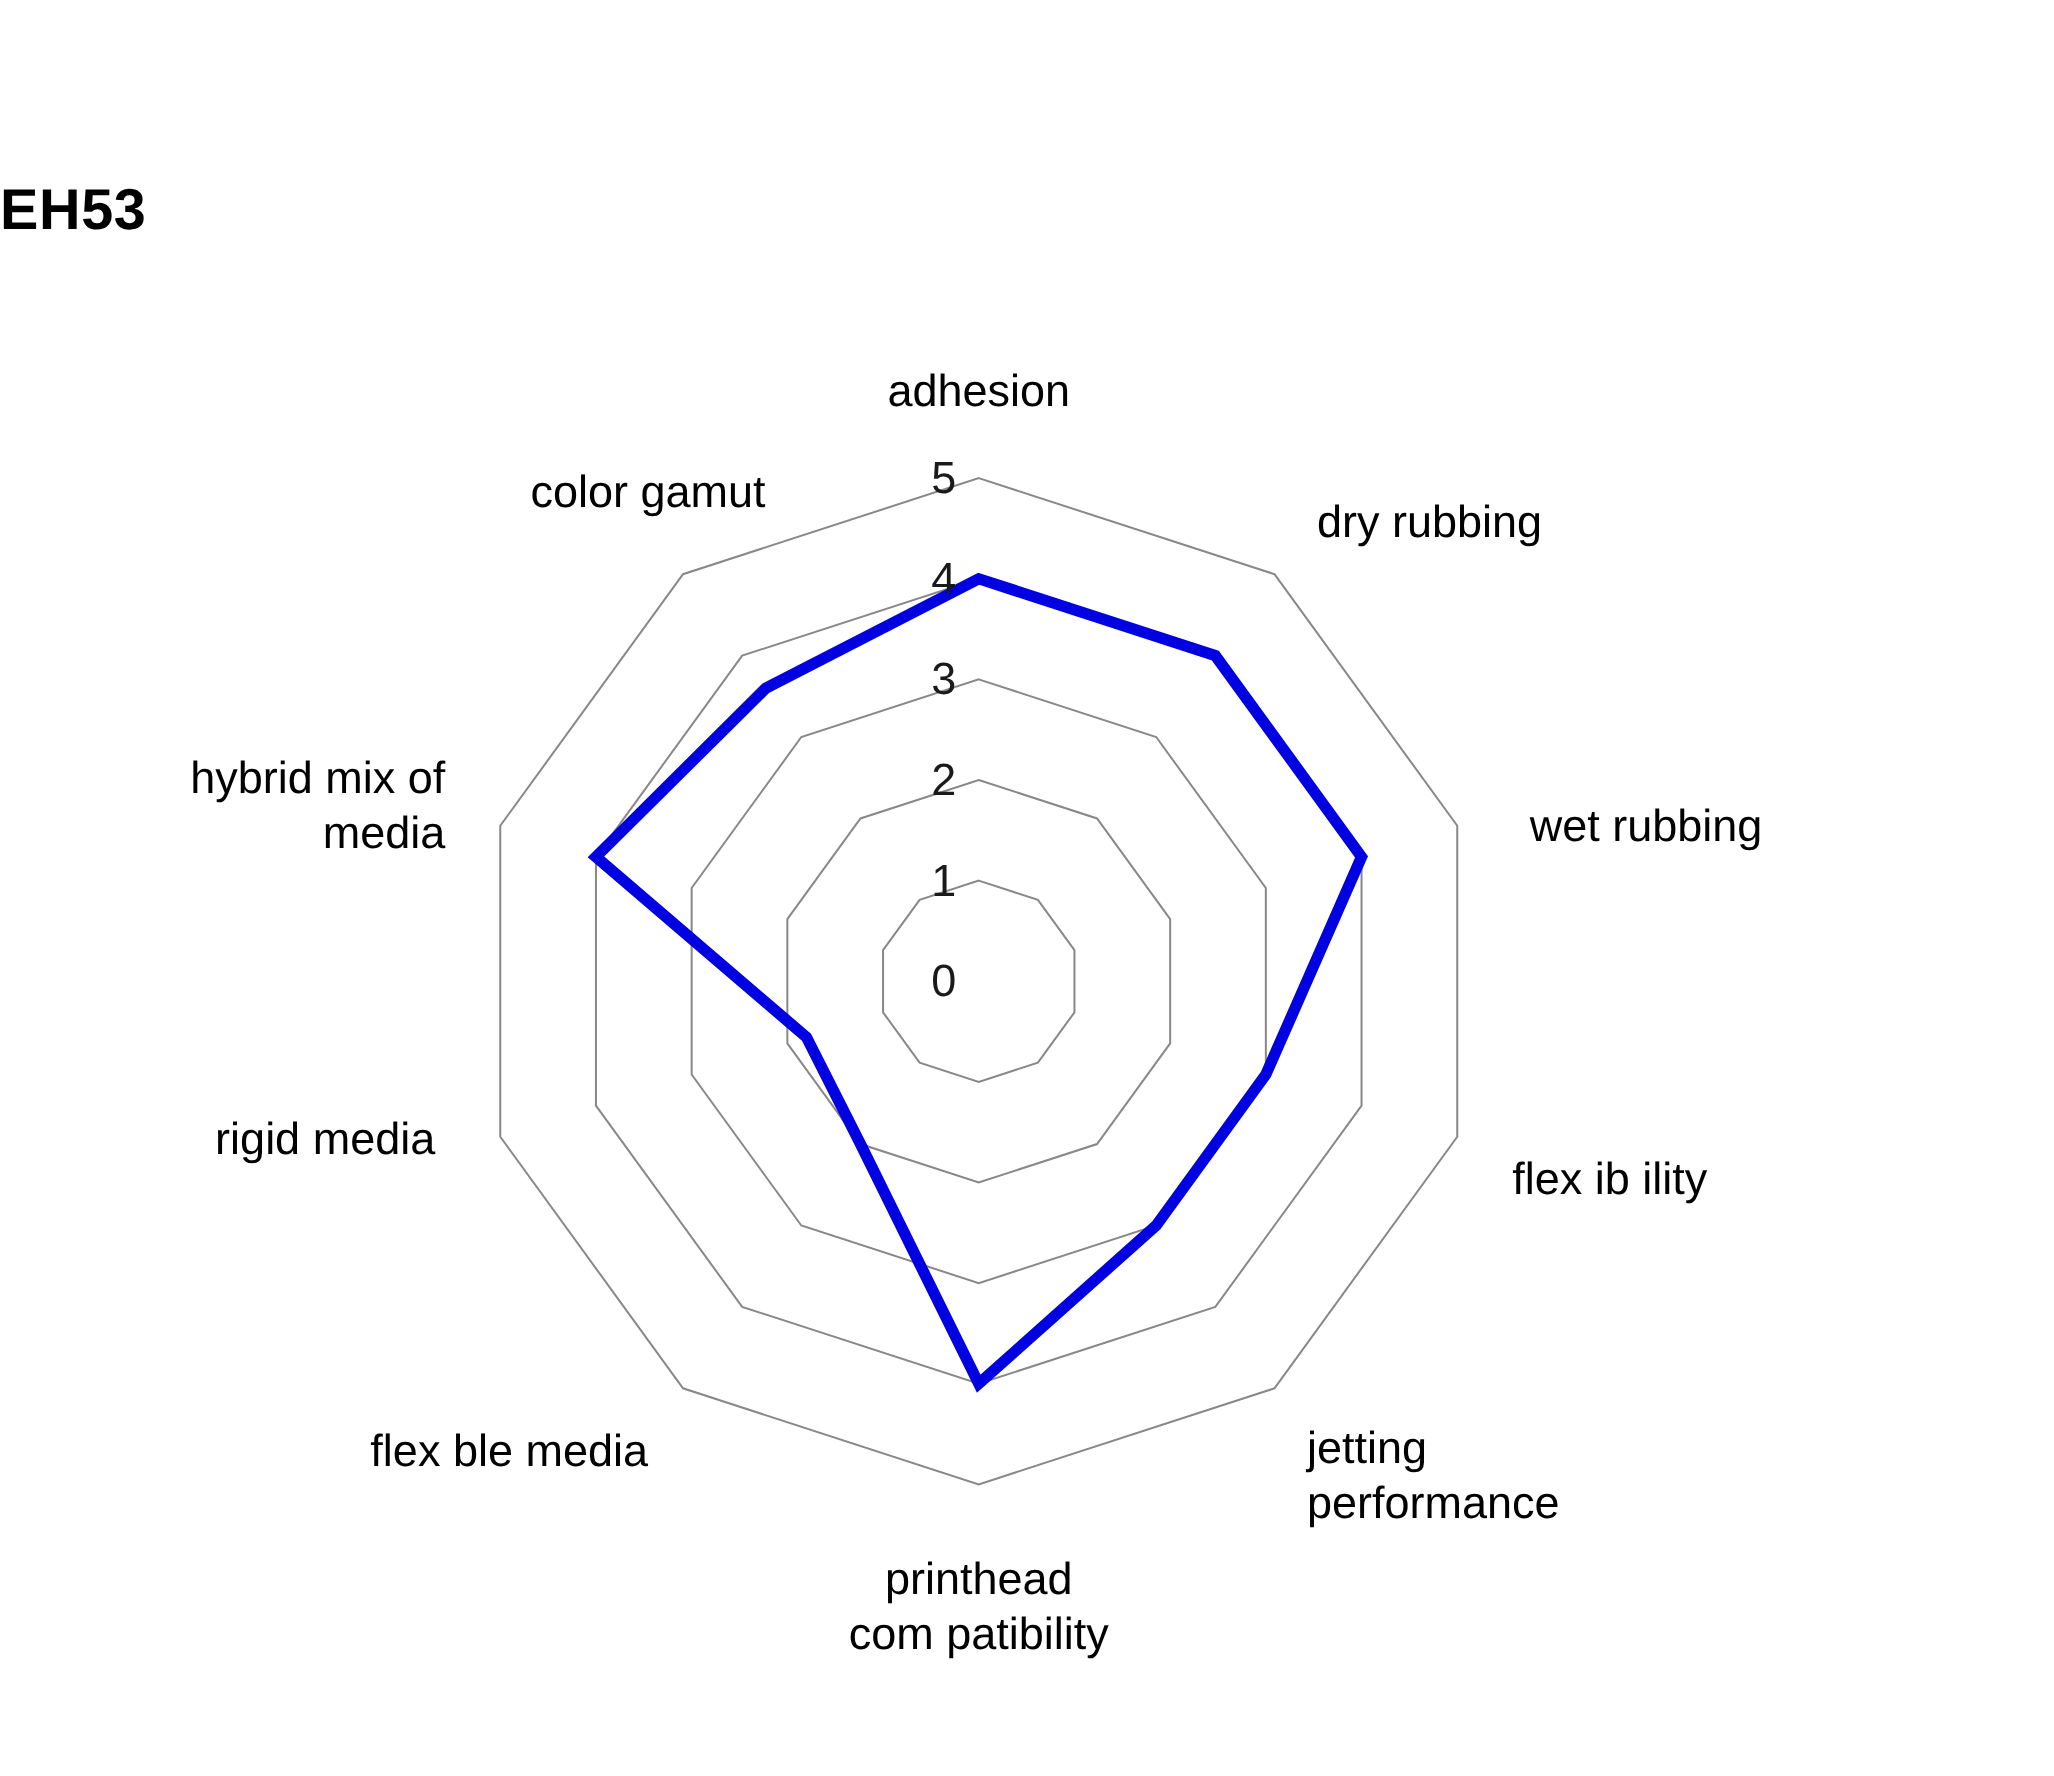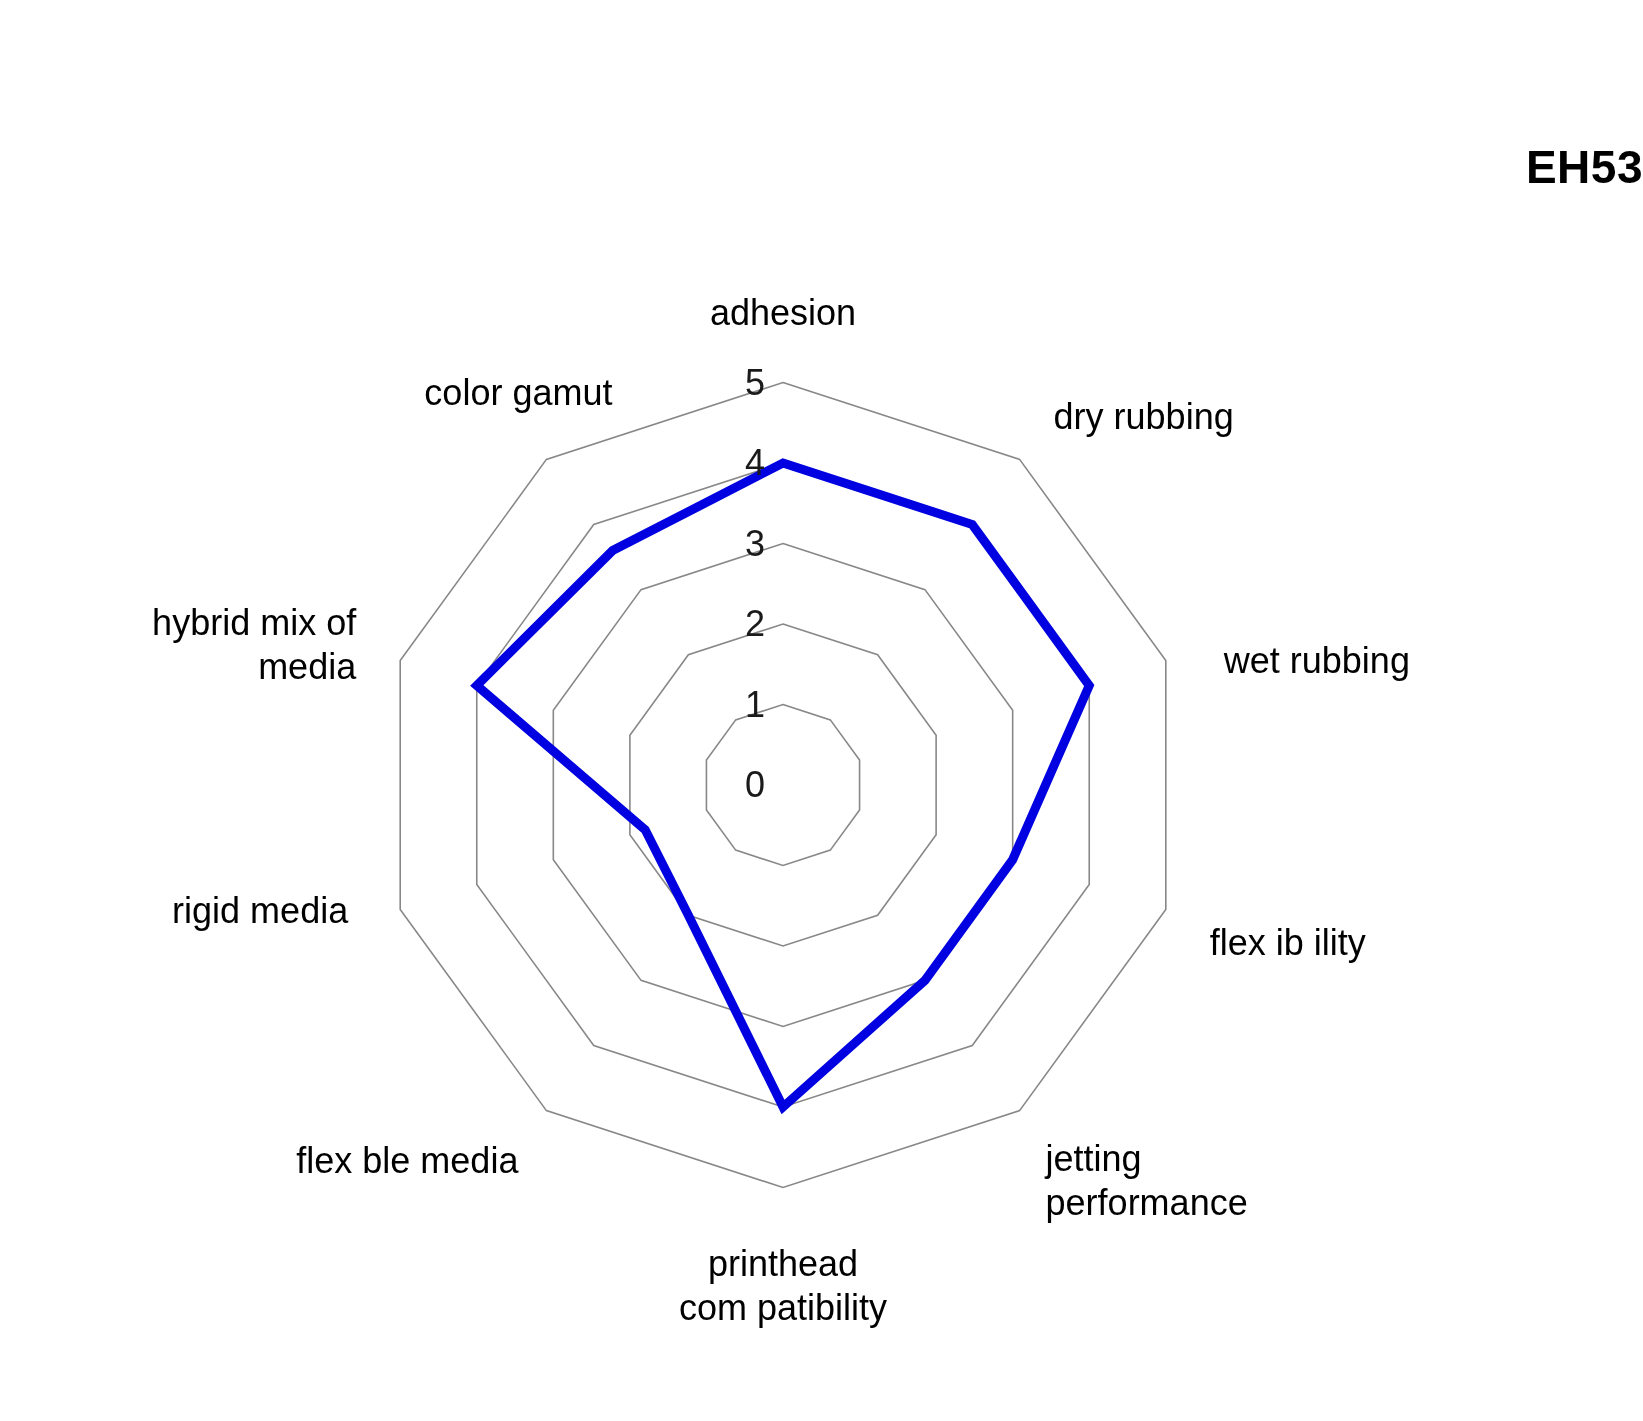--- a/index.html
+++ b/index.html
@@ -19,21 +19,21 @@
     position: absolute;
     left: 0; top: 0;
     width: 1643px;
     height: 1421px;
   }
   .chart-title {
     position: absolute;
     top: 140px;
     left: 0;
     width: 1643px;
-    text-align: right;
+    text-align: left;
     font-size: 46px;
     font-weight: bold;
     letter-spacing: 0.5px;
     font-family: "Liberation Sans", sans-serif;
   }
   svg { display: block; }
   .grid-line {
     fill: none;
     stroke: #888888;
     stroke-width: 1.6;

